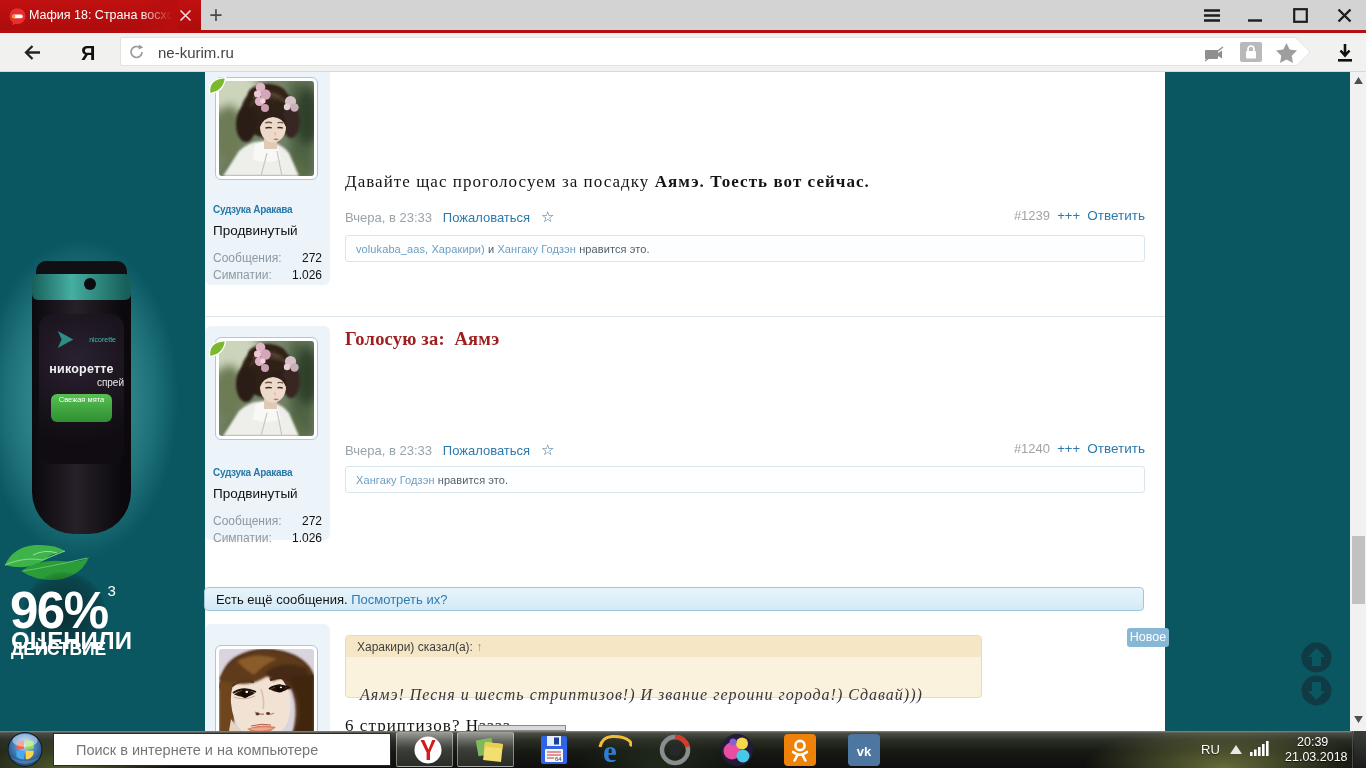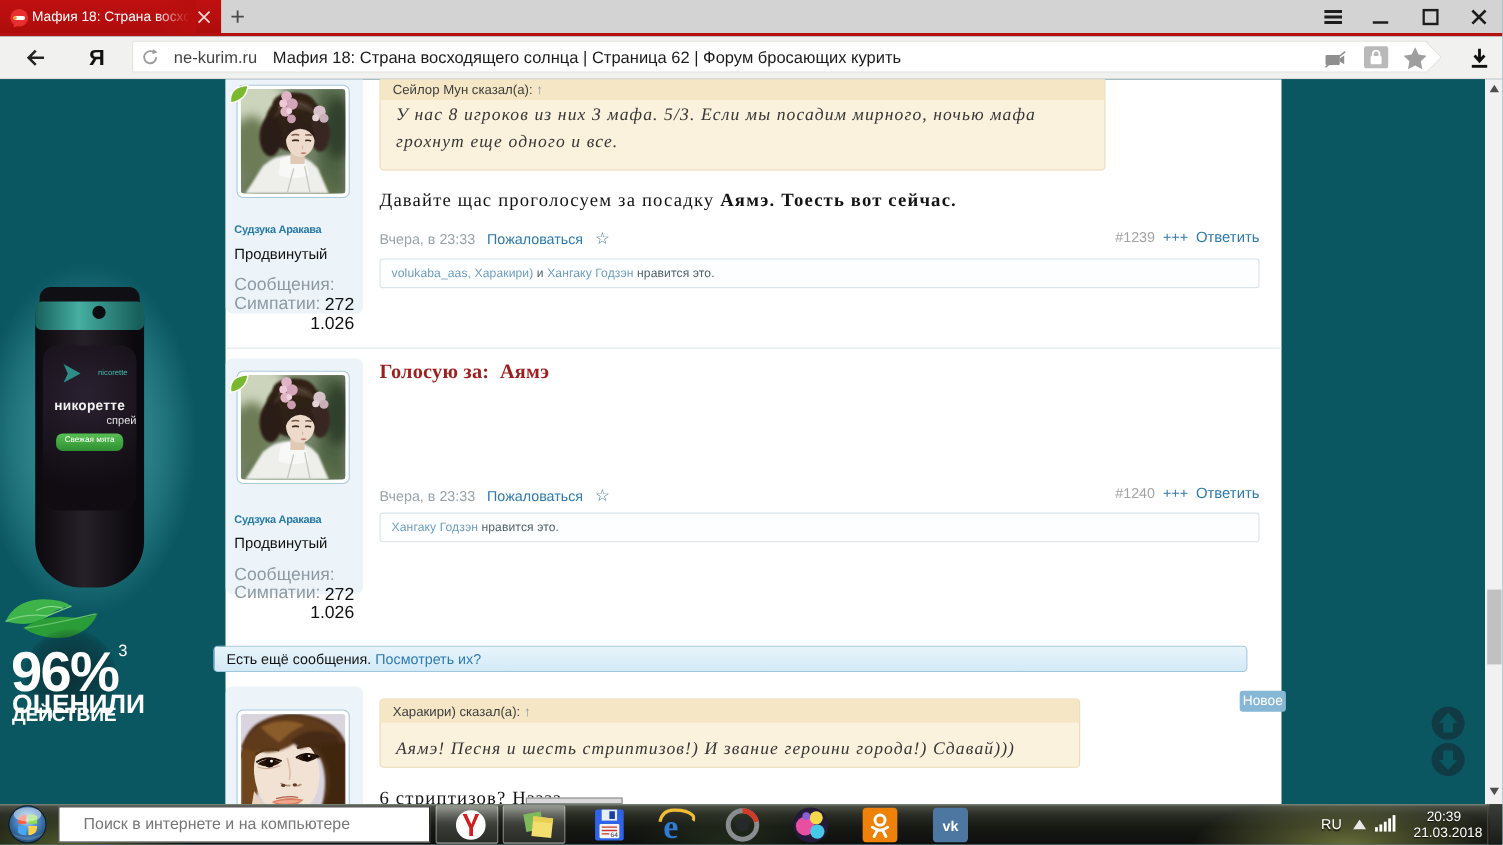--- a/index.html
+++ b/index.html
@@ -23,37 +23,37 @@
 #titletext{position:absolute;left:248px;top:11px;font-size:15px;color:#1b1b1b}
 
 #page{position:absolute;left:0;top:72px;width:1350px;height:659px;background:#0a5661;overflow:hidden}
 #content{position:absolute;left:205px;top:0;width:960px;height:659px;background:#fff;overflow:hidden}
 
 .ublock{position:absolute;left:0;width:125px;background:#ecf4f9}
 .avframe{position:absolute;left:10px;width:103px;height:103px;background:#fff;border:1px solid #a9c8db;border-radius:6px}
 .avframe svg{position:absolute;left:3px;top:3px;border-radius:3px}
 .uname{position:absolute;left:8px;color:#2979a9;font-size:10px;font-weight:700;letter-spacing:-.3px;white-space:nowrap}
 .utitle{position:absolute;left:8px;color:#121212;font-size:13.5px}
-.stat{position:absolute;left:8px;width:109px;font-size:16px;color:#8d99a2}
+.stat{position:absolute;left:8px;width:109px;font-size:12px;color:#8d99a2}
 .stat b{float:right;color:#111;font-weight:400}
 .leaf{position:absolute;left:3px;top:4px}
 
 .quote{position:absolute;background:#fbf2dd;border:1px solid #e9dab8;border-radius:4px}
 .qhead{height:21px;background:#f5e7c6;font-size:12px;color:#3d3d3d;padding:4px 0 0 11px;border-radius:3px 3px 0 0}
 .qhead .up{color:#8294a3}
 .qbody{font-family:"Liberation Serif",serif;font-style:italic;font-size:16px;color:#373737;padding:1px 14px 0 14px;line-height:25px;letter-spacing:1px}
 
 .ptext{position:absolute;font-family:"Liberation Serif",serif;font-size:17px;color:#141414;letter-spacing:1.05px}
 .meta{position:absolute;font-size:13px;color:#99a3aa;white-space:nowrap}
 .meta a{color:#2d79ad;text-decoration:none}
 .likes{position:absolute;left:140px;width:800px;height:27px;background:#fdfeff;border:1px solid #d9e4eb;border-radius:3px;font-size:11px;color:#51606b;padding:7px 0 0 10px;letter-spacing:.1px}
 .likes a{color:#6d9dc0;text-decoration:none}
 .sep{position:absolute;left:205px;width:960px;height:1px;background:#e0e7ec}
 
-#morebar{position:absolute;left:194px;top:515px;width:940px;height:24px;background:linear-gradient(180deg,#e8f4fb,#d3eaf7);border:1px solid #9ec7de;border-radius:4px;font-size:13px;color:#141414;padding:4px 0 0 11px}
+#morebar{position:absolute;left:204px;top:515px;width:940px;height:24px;background:linear-gradient(180deg,#e8f4fb,#d3eaf7);border:1px solid #9ec7de;border-radius:4px;font-size:13px;color:#141414;padding:4px 0 0 11px}
 #morebar a{color:#2d7bb3;text-decoration:none}
 #newbadge{position:absolute;left:1127px;top:556px;width:42px;height:19px;background:#86b7d5;border-radius:3px;color:#fff;font-size:12.5px;text-align:center;line-height:19px}
 #ad{position:absolute;left:0;top:0;width:205px;height:659px;overflow:hidden}
 
 #sbar{position:absolute;left:1350px;top:72px;width:16px;height:659px;background:#f1f1f1}
 #sthumb{position:absolute;left:1.5px;top:464px;width:13px;height:68px;background:#c1c1c1}
 
 #taskbar{position:absolute;left:0;top:731px;width:1366px;height:37px;background:linear-gradient(180deg,#878c80 0,#4a4e44 2px,#2c2f26 9px,#171913 55%,#0e0f0e 100%)}
 #searchbox{position:absolute;left:53px;top:2px;width:338px;height:33px;background:#fff;border:1px solid #2b2b2b;color:#767676;font-size:14.5px;line-height:32px;padding-left:22px}
 .tbtn{position:absolute;top:1px;width:57px;height:35px;border:1px solid rgba(255,255,255,.4);background:linear-gradient(180deg,rgba(255,255,255,.42),rgba(255,255,255,.16) 45%,rgba(120,130,110,.25));border-radius:2px}
@@ -95,21 +95,20 @@
         <path d="M16 8.5 H2 M8.5 2 L2 8.5 L8.5 15" fill="none" stroke="#232323" stroke-width="2.3"></path>
       </svg>
     <div class="abs" style="left:81px;top:9px;font-size:20px;font-weight:700;color:#111">Я</div>
     <div id="addr"></div>
     <div id="addrtip"></div>
     <svg class="abs" style="left:129px;top:11px" width="15" height="16" viewBox="0 0 15 16">
         <path d="M13 8 a5.5 5.5 0 1 1 -2.2-4.4" fill="none" stroke="#9b9b9b" stroke-width="1.7"></path>
         <path d="M10 0.5 L14.2 3.4 L9.6 5.4 Z" fill="#9b9b9b"></path>
       </svg>
     <div id="urltext">ne-kurim.ru</div>
-    <div id="titletext">Мафия 18: Страна восходящего солнца | Страница 62 | Форум бросающих курить</div>
     <svg class="abs" style="left:1203px;top:13px" width="22" height="16" viewBox="0 0 22 16">
         <rect x="2" y="4" width="13" height="9" rx="1" fill="#8f8f8f"></rect>
         <path d="M15 7 L19 4.5 V12.5 L15 10Z" fill="#8f8f8f"></path>
         <path d="M2 15 L20 1" stroke="#8f8f8f" stroke-width="1.4"></path>
       </svg>
     <div class="abs" style="left:1240px;top:9px;width:22px;height:20px;background:#b9b9b9;border-radius:2px"></div>
     <svg class="abs" style="left:1245px;top:12px" width="12" height="14" viewBox="0 0 12 14">
         <rect x="1" y="6" width="10" height="7.5" rx="1" fill="#fff"></rect>
         <path d="M3 6 V4 a3 3 0 0 1 6 0 V6" fill="none" stroke="#fff" stroke-width="1.7"></path>
       </svg>
@@ -131,24 +130,20 @@
             </svg>
         </div>
         <svg class="leaf" width="20" height="20" viewBox="0 0 24 24">
             <path d="M2 21 Q0 3 21 2 Q19 19 2 21Z" fill="#7ab82e" stroke="#fff" stroke-width="1.5"></path>
           </svg>
         <div class="uname" style="top:132px">Судзука Аракава</div>
         <div class="utitle" style="top:151px">Продвинутый</div>
         <div class="stat" style="top:179px">Сообщения:<b>272</b></div>
         <div class="stat" style="top:196px">Симпатии:<b>1.026</b></div>
       </div>
-      <div class="quote" style="left:140px;top:-3px;width:660px;height:86px">
-        <div class="qhead">Сейлор Мун сказал(а): <span class="up">↑</span></div>
-        <div class="qbody">У нас 8 игроков из них 3 мафа. 5/3. Если мы посадим мирного, ночью мафа<br>грохнут еще одного и все.</div>
-      </div>
       <div class="ptext" style="left:140px;top:100px">Давайте щас проголосуем за посадку <b>Аямэ. Тоесть вот сейчас.</b></div>
       <div class="meta" style="left:140px;top:136px">Вчера, в 23:33 &nbsp;&nbsp;<a>Пожаловаться</a>&nbsp;&nbsp; <span style="color:#3a729b;font-size:15px">☆</span></div>
       <div class="meta" style="right:20px;top:136px"><span style="color:#a3a3a3">#1239</span>&nbsp; <a>+++</a>&nbsp; <a style="font-size:13.5px">Ответить</a></div>
       <div class="likes" style="top:163px"><a>volukaba_aas, Харакири)</a> и <a>Хангаку Годзэн</a> нравится это.</div>
       <div class="sep" style="left:0;top:244px"></div>
 
       <div class="ublock" style="top:254px;height:214px;border-radius:6px">
         <div class="avframe" style="top:11px">
           <svg width="95" height="95" viewBox="0 0 95 95">
               <use href="#av1"></use>
@@ -169,21 +164,21 @@
 
       <div class="ublock" style="top:552px;height:107px;border-radius:6px 6px 0 0">
         <div class="avframe" style="top:21px">
           <svg width="95" height="95" viewBox="0 0 95 95">
               <use href="#av3"></use>
             </svg>
         </div>
       </div>
       <div class="quote" style="left:140px;top:563px;width:637px;height:63px">
         <div class="qhead">Харакири) сказал(а): <span class="up">↑</span></div>
-        <div class="qbody" style="padding-top:11px">Аямэ! Песня и шесть стриптизов!) И звание героини города!) Сдавай)))</div>
+        <div class="qbody" style="padding-top:25px">Аямэ! Песня и шесть стриптизов!) И звание героини города!) Сдавай)))</div>
       </div>
       <div class="ptext" style="left:140px;top:644px">6 стриптизов? Нзззз</div>
       <div class="abs" style="left:273px;top:653px;width:88px;height:6px;background:#d9d9d9;border:1px solid #8a8a8a"></div>
     </div>
     <svg width="0" height="0" style="position:absolute">
       <defs>
         <g id="av1">
           <rect width="95" height="95" fill="#76846a"></rect>
           <ellipse cx="14" cy="12" rx="28" ry="24" fill="#ccd5bc" filter="url(#b3)"></ellipse>
           <ellipse cx="10" cy="52" rx="15" ry="28" fill="#6d7c54" filter="url(#b3)"></ellipse>
@@ -268,21 +263,21 @@
         <div class="abs" style="left:4px;top:-1px;width:91px;height:14px;background:#101014;border-radius:10px 10px 0 0"></div>
         <div class="abs" style="left:0;top:12px;width:99px;height:26px;background:linear-gradient(90deg,#175f5a,#46aea2 40%,#175f5a 95%);border-radius:6px"></div>
         <div class="abs" style="left:52px;top:16px;width:12px;height:12px;background:#0c0c10;border-radius:50%"></div>
         <div class="abs" style="left:7px;top:52px;width:85px;height:150px;background:radial-gradient(circle at 45% 30%,#2a2130,#100c12 75%);border-radius:14px">
           <svg class="abs" style="left:17px;top:17px" width="19" height="17" viewBox="0 0 24 22">
               <path d="M22 11 L2 0 L7 11 L2 22 Z" fill="#2f9a92" opacity=".9"></path>
             </svg>
           <div class="abs" style="left:0;top:22px;width:85px;color:#3fbfae;font-size:7px;text-align:right;padding-right:8px">nicorette</div>
           <div class="abs" style="left:0;top:48px;width:85px;color:#f2f2f2;font-size:12.5px;font-weight:700;text-align:center;letter-spacing:.2px">никоретте</div>
           <div class="abs" style="left:0;top:63px;width:85px;color:#e8e8e8;font-size:10px;text-align:right">спрей</div>
-          <div class="abs" style="left:12px;top:80px;width:61px;height:16px;background:linear-gradient(180deg,#57c052,#2e8f31);border-radius:6px;color:#fff;font-size:7.5px;text-align:center;line-height:12px">Свежая мята</div>
+          <div class="abs" style="left:12px;top:80px;width:61px;height:28px;background:linear-gradient(180deg,#57c052,#2e8f31);border-radius:6px;color:#fff;font-size:7.5px;text-align:center;line-height:12px">Свежая мята</div>
         </div>
       </div>
       <svg class="abs" style="left:3px;top:469px" width="90" height="42" viewBox="0 0 90 42">
         <path d="M2 24 Q10 6 32 4 Q52 3 62 10 Q48 12 40 20 Q24 30 2 24Z" fill="#3db34a"></path>
         <path d="M2 24 Q20 16 40 19 Q56 12 62 10" stroke="#7fd27f" stroke-width="1.2" fill="none"></path>
         <path d="M18 30 Q36 18 58 20 Q78 22 86 16 Q80 32 60 38 Q36 42 18 30Z" fill="#2a9c38"></path>
         <path d="M20 30 Q46 26 84 17" stroke="#66c06b" stroke-width="1.2" fill="none"></path>
         <path d="M30 14 Q42 8 54 12" stroke="#9adf96" stroke-width="1" fill="none"></path>
       </svg>
       <div class="abs" style="left:22px;top:500px;width:84px;height:84px;background:radial-gradient(circle,rgba(10,16,18,.55),rgba(10,16,18,.25) 60%,transparent 75%);border-radius:50%"></div>

